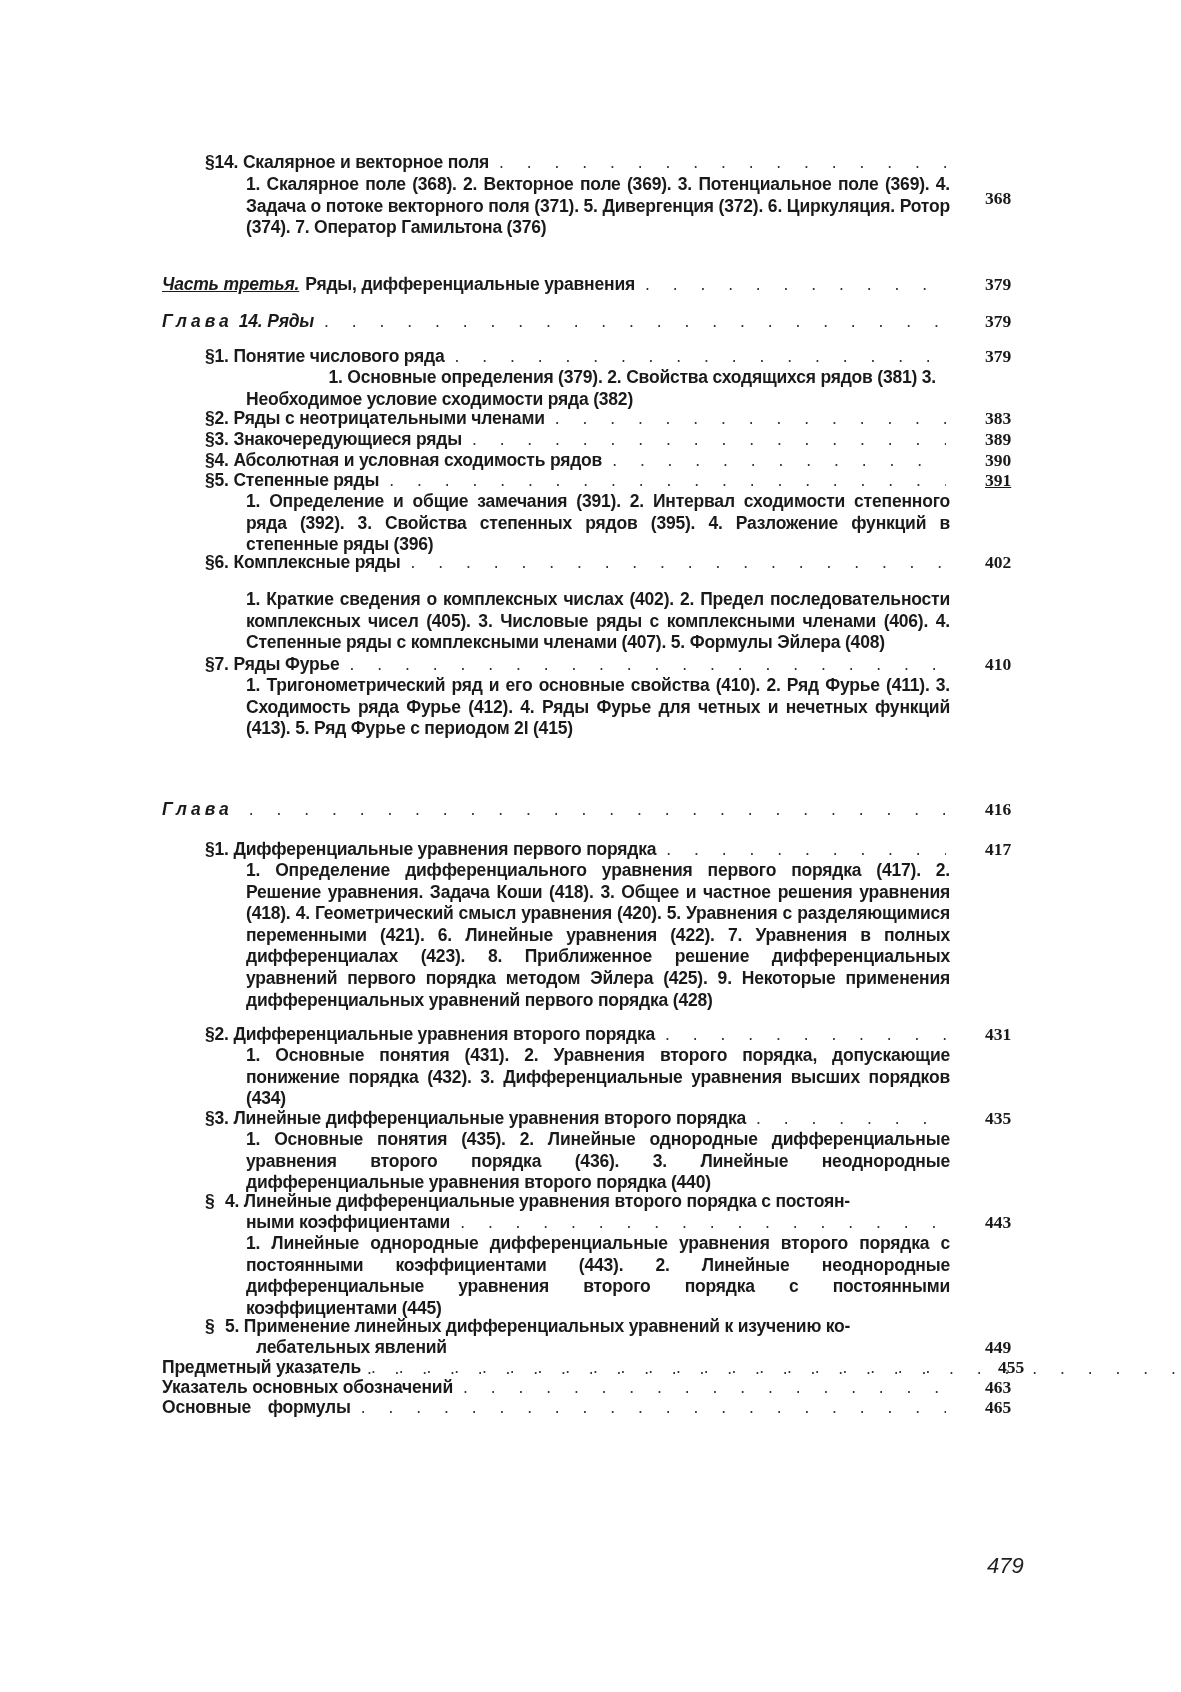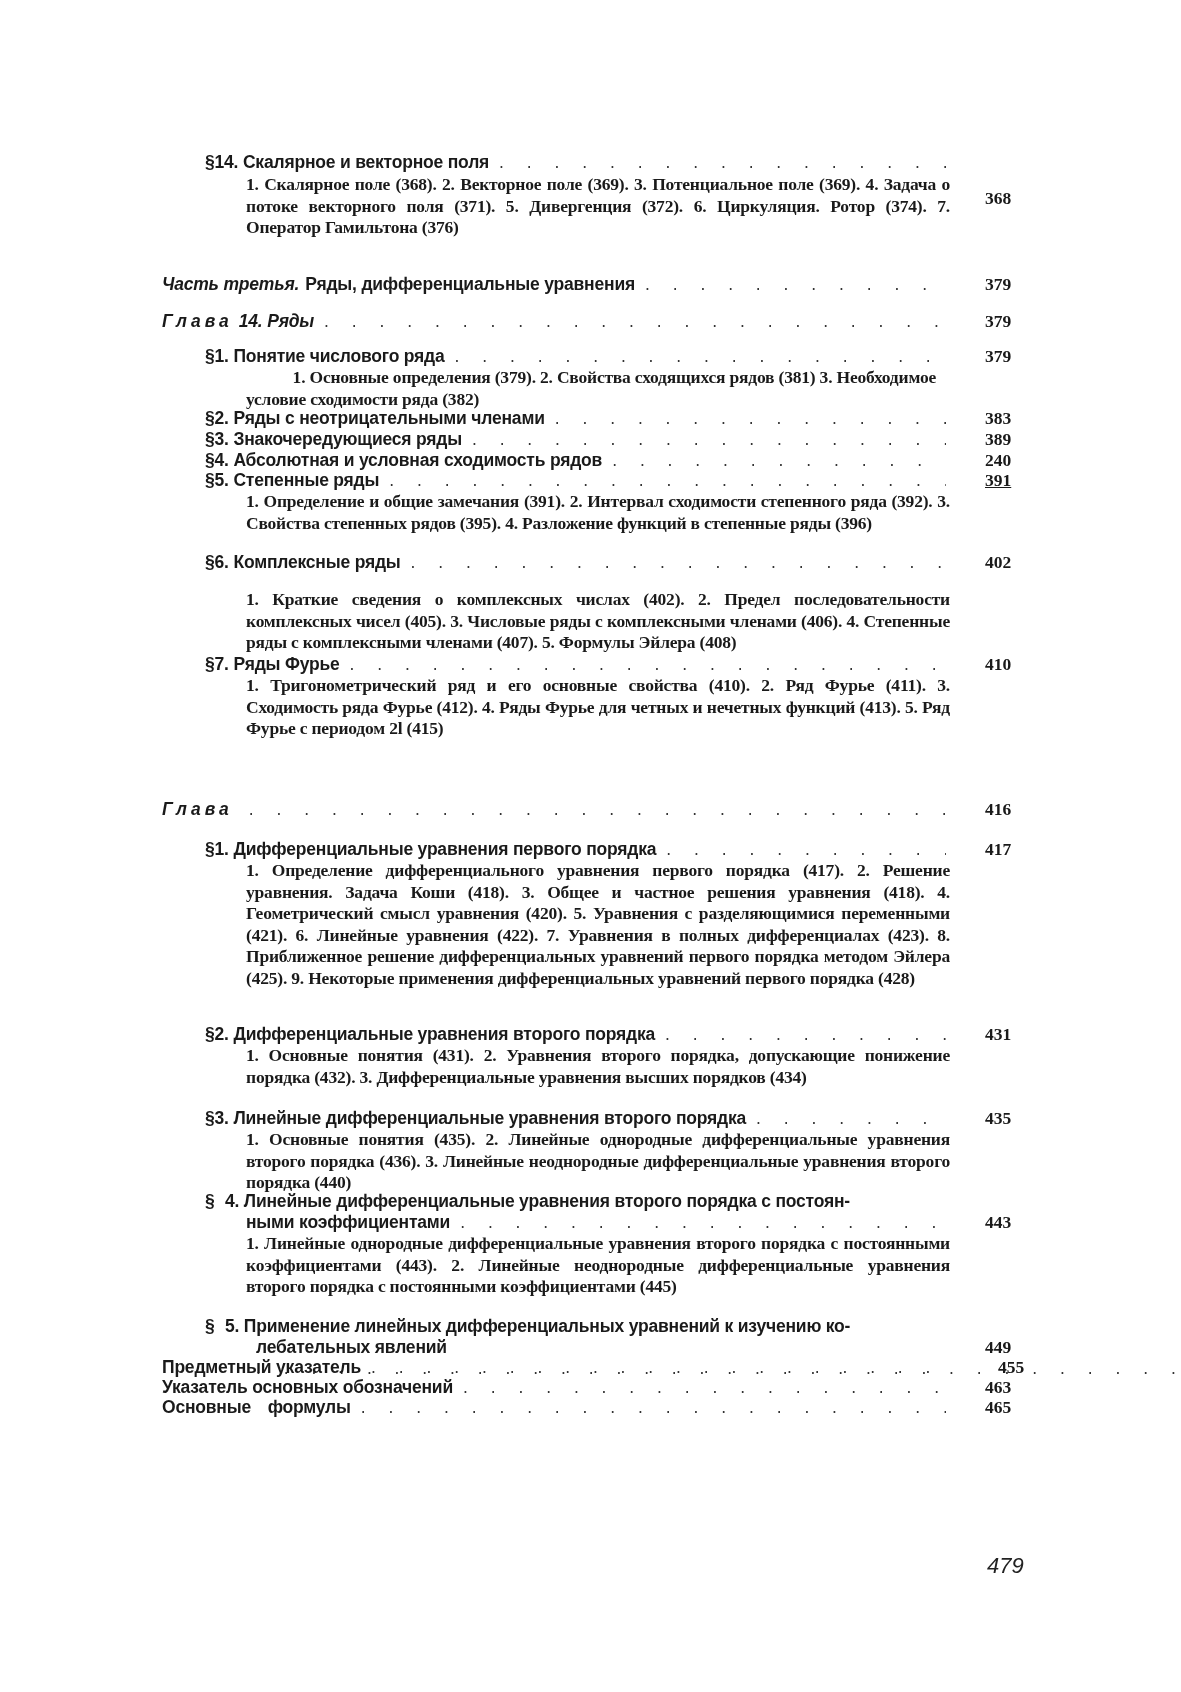--- a/index.html
+++ b/index.html
@@ -22,21 +22,21 @@
   .row .leader::before {
     content: ". . . . . . . . . . . . . . . . . . . . . . . . . . . . . . . . . . . . . . . . . . . . . . . . . . . . . . . . . . . . . . . . . . . .";
     letter-spacing: 9px; font-weight: normal;
   }
   .pagenum {
     position: absolute; left: 985px; font-size: 17.5px; font-weight: bold;
     font-family: "Liberation Serif", serif; line-height: 21px;
   }
   .sub {
     position: absolute; font-size: 17.5px; line-height: 21.6px; font-weight: bold;
-    text-align: justify; text-align-last: left; letter-spacing: -0.2px; font-family: Liberation Serif, serif;
+    text-align: justify; text-align-last: left; letter-spacing: -0.2px;
   }
   .italic { font-style: italic; }
   .spaced { letter-spacing: 4px; }
   .sec { display: inline-block; width: 20px; }
   .folio {
     position: absolute; left: 987px; top: 1553px;
     font-family: "Liberation Sans", sans-serif; font-style: italic;
     font-size: 22px; color: #222;
   }
 </style>
@@ -47,21 +47,21 @@
 
   <div class="row" style="left:205px;top:152px;width:745px;">
     <span class="sec">§</span>
     <span class="title">14. Скалярное и векторное поля</span>
     <span class="leader"></span>
   </div>
   <div class="pagenum" style="top:159px;margin-top:29px;">368</div>
   <div class="sub" style="left:246px;top:174px;width:704px;">1. Скалярное поле (368). 2. Векторное поле (369). 3. Потенциальное поле (369). 4. Задача о потоке векторного поля (371). 5. Дивергенция (372). 6. Циркуляция. Ротор (374). 7. Оператор Гамильтона (376)</div>
 
   <div class="row" style="left:162px;top:274px;width:788px;">
-    <span class="italic" style="margin-right:6px;">Часть третья.</span>
+    <span class="italic" style="margin-right:6px;text-decoration:underline;">Часть третья.</span>
     <span class="title">Ряды, дифференциальные уравнения</span>
     <span class="leader"></span>
   </div>
   <div class="pagenum" style="top:274px;">379</div>
 
   <div class="row italic" style="left:162px;top:311px;width:788px;">
     <span class="spaced" style="margin-right:6px;">Глава</span>
     <span class="title">14. Ряды</span>
     <span class="leader" style="font-style:normal"></span>
   </div>
@@ -87,21 +87,21 @@
     <span class="title">3. Знакочередующиеся ряды</span>
     <span class="leader"></span>
   </div>
   <div class="pagenum" style="top:429px;">389</div>
 
   <div class="row" style="left:205px;top:450px;width:745px;">
     <span class="sec">§</span>
     <span class="title">4. Абсолютная и условная сходимость рядов</span>
     <span class="leader"></span>
   </div>
-  <div class="pagenum" style="top:450px;">240</div>
+  <div class="pagenum" style="top:450px;">390</div>
 
   <div class="row" style="left:205px;top:470px;width:745px;">
     <span class="sec">§</span>
     <span class="title">5. Степенные ряды</span>
     <span class="leader"></span>
   </div>
   <div class="pagenum" style="top:470px;text-decoration:underline;">391</div>
   <div class="sub" style="left:246px;top:491px;width:704px;">1. Определение и общие замечания (391). 2. Интервал сходимости степенного ряда (392). 3. Свойства степенных рядов (395). 4. Разложение функций в степенные ряды (396)</div>
 
   <div class="row" style="left:205px;top:552px;width:745px;">

